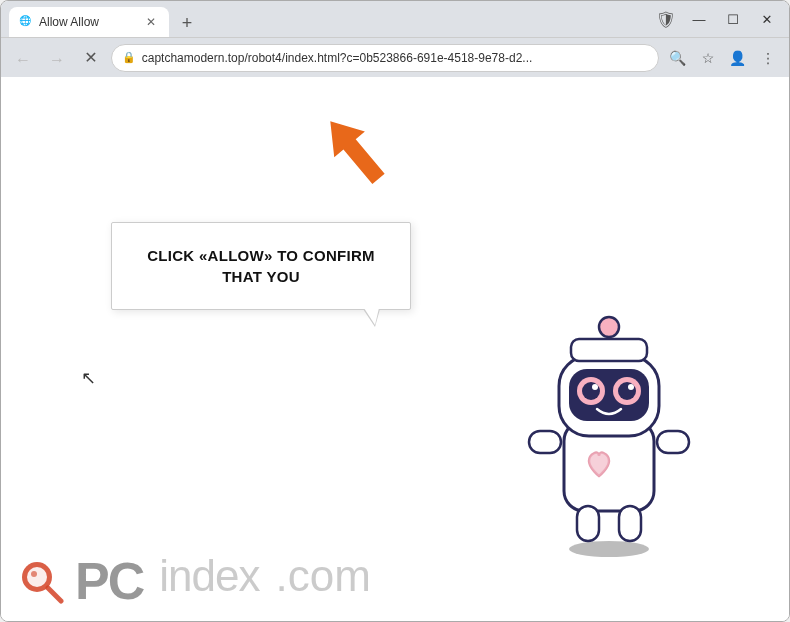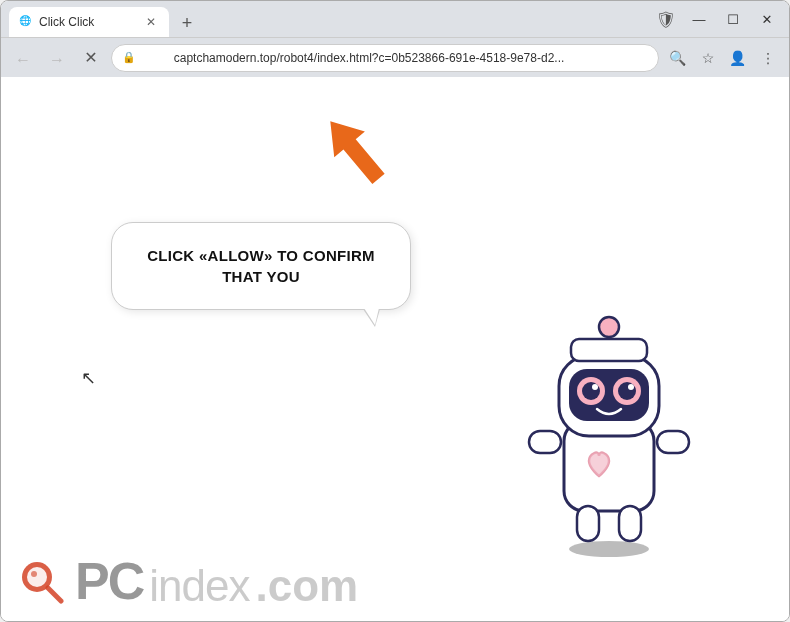--- a/index.html
+++ b/index.html
@@ -138,21 +138,20 @@
       border: 1px solid #ccc;
     }
     .lock-icon { color: #5a5a5a; font-size: 11px; }
     .url-text {
       flex: 1;
       font-size: 12px;
       color: #333;
       white-space: nowrap;
       overflow: hidden;
       text-overflow: ellipsis;
-      margin-left: 32px;
     }
     .address-icons {
       display: flex;
       align-items: center;
       gap: 4px;
     }
     .addr-icon-btn {
       width: 26px;
       height: 26px;
       border-radius: 50%;
@@ -185,21 +184,21 @@
       height: 90px;
     }
 
     
     .speech-bubble {
       position: absolute;
       top: 145px;
       left: 110px;
       background: #fff;
       border: 1.5px solid #ccc;
-      border-radius: 22px;
+      border-radius: 2px;
       padding: 22px 28px;
       width: 300px;
       box-shadow: 2px 2px 8px rgba(0,0,0,0.1);
       text-align: center;
     }
     .speech-bubble::after {
       content: '';
       position: absolute;
       bottom: -18px;
       right: 30px;
@@ -243,22 +242,22 @@
       right: 0;
       height: 80px;
       display: flex;
       align-items: center;
       padding: 0 16px;
       gap: 10px;
       opacity: 0.85;
     }
     .watermark-logo {
       display: flex;
-      align-items: flex-end;
-      gap: 6px;
+      align-items: flex-start;
+      gap: 16px;
     }
     .magnifier-icon {
       width: 48px;
       height: 48px;
     }
 
     
     .cursor {
       position: absolute;
       top: 290px;
@@ -270,21 +269,21 @@
   </style>
 </head>
 <body>
 
 <div class="browser-window">
 
   <div class="title-bar">
     <div class="tab-area">
       <div class="tab">
         <span class="tab-favicon">🌐</span>
-        <span class="tab-title">Click Click</span>
+        <span class="tab-title">Allow Allow</span>
         <span class="tab-close">✕</span>
       </div>
       <div class="new-tab-btn">+</div>
     </div>
     <div class="window-controls">
 
       <div class="addr-icon-btn" style="font-size:16px;">🛡</div>
       <div class="win-btn">—</div>
       <div class="win-btn">☐</div>
       <div class="win-btn close">✕</div>
@@ -369,18 +368,18 @@
 
       <svg class="magnifier-icon" viewBox="0 0 48 48" xmlns="http://www.w3.org/2000/svg">
         <circle cx="20" cy="20" r="15" fill="#cc2200" opacity="0.85"></circle>
         <circle cx="20" cy="20" r="10" fill="white" opacity="0.9"></circle>
         <circle cx="17" cy="17" r="3" fill="#cc2200" opacity="0.6"></circle>
         <line x1="31" y1="31" x2="44" y2="44" stroke="#cc2200" stroke-width="5" stroke-linecap="round" opacity="0.85"></line>
       </svg>
       <div class="watermark-logo">
         <span style="font-size:52px; font-weight:900; color:#555; font-family: 'Arial Black', sans-serif; letter-spacing:-2px; opacity:0.7;">PC</span>
         <span style="font-size:44px; font-weight:400; color:#aaa; font-family: Arial, sans-serif; letter-spacing:-1px; opacity:0.7;">index</span>
-        <span style="font-size:44px; font-weight:700; color:#aaa; font-family: Arial, sans-serif; opacity:0.7;">.com</span>
+        <span style="font-size:44px; font-weight:400; color:#aaa; font-family: Arial, sans-serif; opacity:0.7;">.com</span>
       </div>
     </div>
 
   </div>
 </div>
 
 </body></html>

